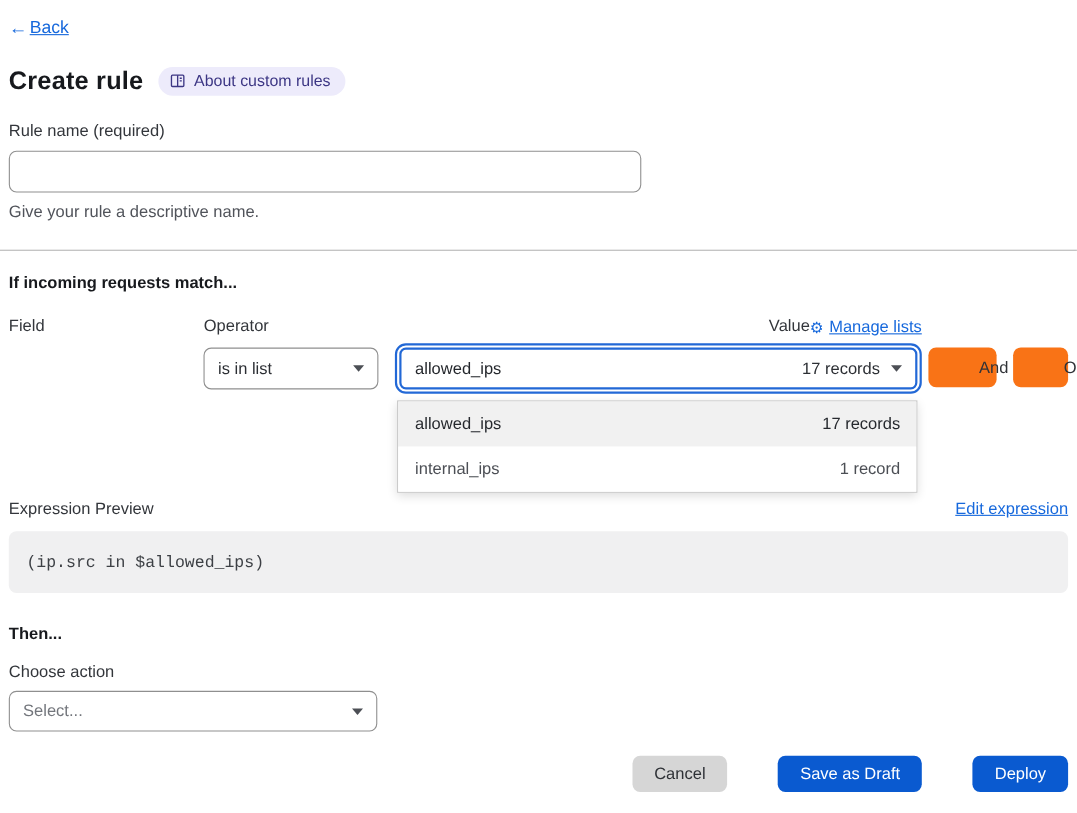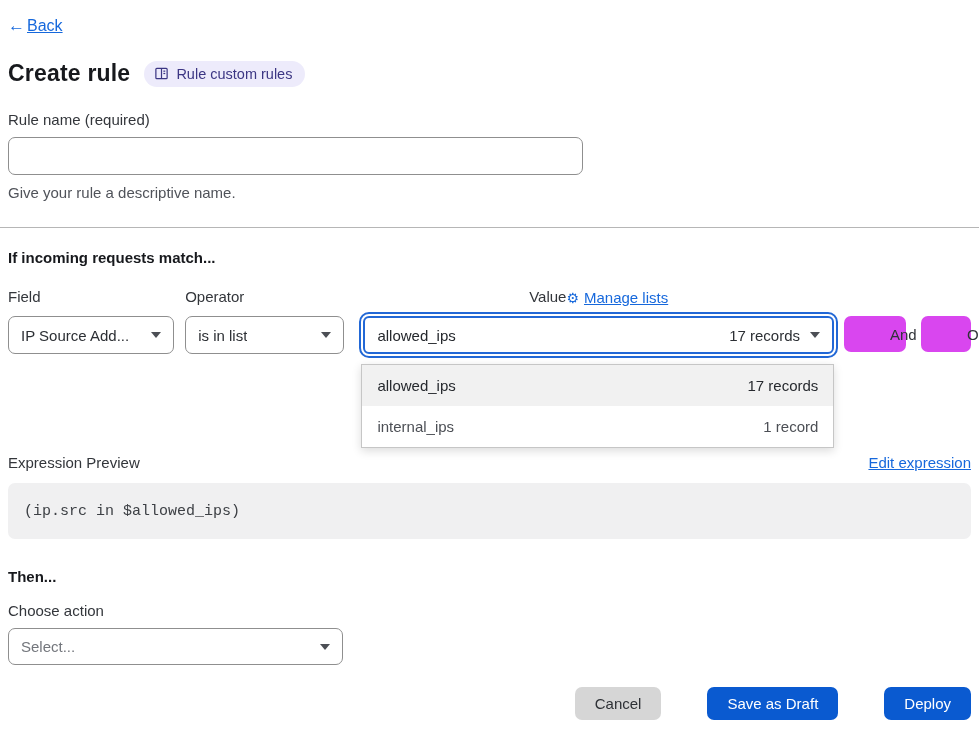--- a/index.html
+++ b/index.html
@@ -39,21 +39,21 @@
 
   
   .section-heading { margin-top: 21px; font-size: 15px; font-weight: 700; color: #17191d; }
 
   .match-grid { margin-top: 22px; display: flex; align-items: flex-start; }
   .col { display: flex; flex-direction: column; }
   .col-field { width: 167px; margin-right: 11px; }
   .col-operator { width: 160px; margin-right: 15px; }
   .col-value { width: 481px; margin-right: 6px; position: relative; }
   .col-label { font-size: 15px; color: #33363b; height: 19px; }
-  .col-label-row { display: flex; justify-content: center; align-items: center; height: 19px; }
+  .col-label-row { display: flex; justify-content: flex-end; align-items: center; height: 19px; }
 
   .manage-lists { display: inline-flex; align-items: center; gap: 5px; color: #1668dc; font-size: 15px; cursor: pointer; }
   .manage-lists .gear { font-size: 14px; text-decoration: none; }
   .manage-lists .lbl { text-decoration: underline; }
 
   .select-box {
     margin-top: 9px; height: 38px; border: 1px solid #8f8f8f; border-radius: 7px;
     background: #fff; display: flex; align-items: center; justify-content: space-between;
     padding: 0 12px; font-size: 15px; color: #2c2f34; cursor: pointer;
   }
@@ -68,21 +68,21 @@
     margin-top: 5px; border: 2px solid #2268d6; border-radius: 10px; padding: 2px; background: #fff;
   }
   .value-select {
     height: 38px; border: 2px solid #2268d6; border-radius: 6px; background: #fff;
     display: flex; align-items: center; justify-content: space-between; padding: 0 12px;
     font-size: 15px; color: #24272c; cursor: pointer;
   }
   .value-right { display: flex; align-items: center; color: #2c2f34; }
 
   .logic-btn {
-    margin-top: 28px; height: 36px; border: none; border-radius: 7px; background: #d946ef;
+    margin-top: 28px; height: 36px; border: none; border-radius: 7px; background: #f97316;
     color: #303338; font-size: 15px; font-family: "Liberation Sans", sans-serif; cursor: pointer; padding-left: 46px;
   }
   .and-btn { width: 62px; margin-right: 15px; }
   .or-btn { width: 50px; }
 
   
   .dropdown-panel {
     position: absolute; top: 76px; left: 2px; width: 473px; z-index: 30;
     background: #ffffff; border: 1px solid #c6c6c6;
     box-shadow: 0 3px 9px rgba(0,0,0,0.14);
@@ -141,39 +141,35 @@
     <h1 class="page-title">Create rule</h1>
     <span class="about-badge">
       <span>
         <svg width="15" height="15" viewBox="0 0 16 16" fill="none" stroke="#3c3684" stroke-width="1.3">
           <rect x="2" y="2.5" width="12" height="11" rx="1"></rect>
           <line x1="8" y1="2.5" x2="8" y2="13.5"></line>
           <line x1="10" y1="5.5" x2="12" y2="5.5"></line>
           <line x1="10" y1="8" x2="12" y2="8"></line>
         </svg>
       </span>
-      <span>Rule custom rules</span>
+      <span>About custom rules</span>
     </span>
   </div>
 
   <div class="field-label">Rule name (required)</div>
   <input class="rule-name-input" type="text" style="">
   <div class="helper-text">Give your rule a descriptive name.</div>
 
   <hr class="divider">
 
   <div class="section-heading">If incoming requests match...</div>
 
   <div class="match-grid">
     <div class="col col-field">
       <div class="col-label">Field</div>
-      <div class="select-box">
-        <span class="truncate">IP Source Add...</span>
-        <span class="caret"></span>
-      </div>
     </div>
 
     <div class="col col-operator">
       <div class="col-label">Operator</div>
       <div class="select-box">
         <span class="truncate">is in list</span>
         <span class="caret"></span>
       </div>
     </div>
 

